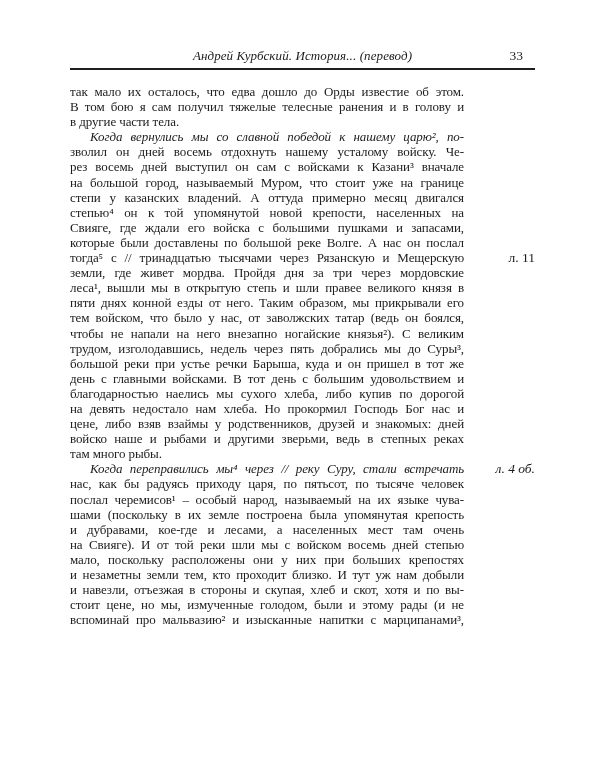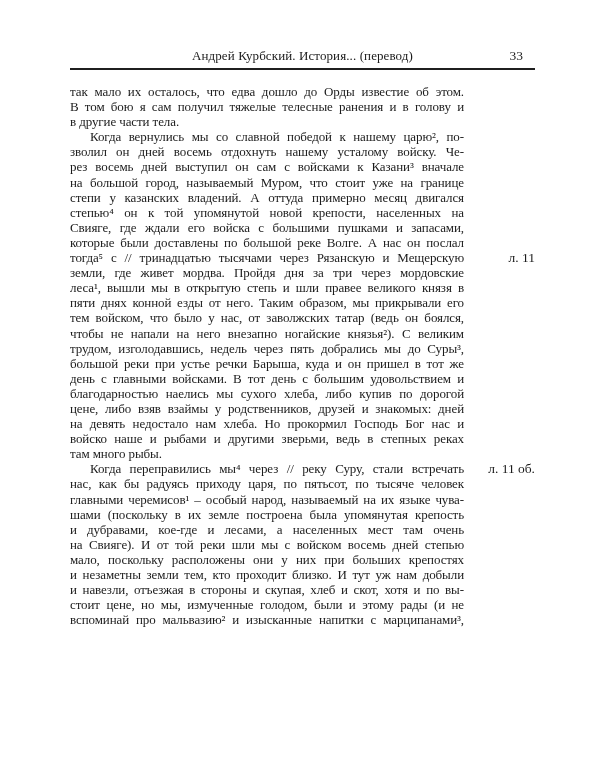--- a/index.html
+++ b/index.html
@@ -16,20 +16,21 @@
     position: absolute;
     left: 70px;
     top: 46px;
     width: 465px;
     height: 22px;
     border-bottom: 2px solid #1f1f1f;
   }
   .header-title {
     display: block;
     text-align: center;
+    font-style: italic;
     font-size: 13px;
     line-height: 20px;
     letter-spacing: 0.1px;
   }
   .header-pagenum {
     position: absolute;
     right: 12px;
     top: 0;
     font-size: 13.5px;
     line-height: 20px;
@@ -48,21 +49,21 @@
     height: 15.1px;
     line-height: 15.1px;
     text-align: justify;
     text-align-last: justify;
     white-space: normal;
   }
   .line.left {
     text-align: center;
     text-align-last: left;
   }
-  .line.indent { text-indent: 20px; }
+  .line.indent { text-indent: 20px; font-style: italic; }
   .folio {
     position: absolute;
     right: -71px;
     top: 0;
     white-space: nowrap;
     font-size: 13.5px;
     letter-spacing: 0;
     text-align: center;
   }
 </style>
@@ -92,29 +93,29 @@
         <div class="line">тогда⁵ с // тринадцатью тысячами через Рязанскую и Мещерскую<span class="folio">л. 11</span></div>
         <div class="line">земли, где живет мордва. Пройдя дня за три через мордовские</div>
         <div class="line">леса¹, вышли мы в открытую степь и шли правее великого князя в</div>
         <div class="line">пяти днях конной езды от него. Таким образом, мы прикрывали его</div>
         <div class="line">тем войском, что было у нас, от заволжских татар (ведь он боялся,</div>
         <div class="line">чтобы не напали на него внезапно ногайские князья²). С великим</div>
         <div class="line">трудом, изголодавшись, недель через пять добрались мы до Суры³,</div>
         <div class="line">большой реки при устье речки Барыша, куда и он пришел в тот же</div>
         <div class="line">день с главными войсками. В тот день с большим удовольствием и</div>
         <div class="line">благодарностью наелись мы сухого хлеба, либо купив по дорогой</div>
+        <div class="line">на девять недостало нам хлеба. Но прокормил Господь Бог нас и</div>
         <div class="line">цене, либо взяв взаймы у родственников, друзей и знакомых: дней</div>
-        <div class="line">на девять недостало нам хлеба. Но прокормил Господь Бог нас и</div>
         <div class="line">войско наше и рыбами и другими зверьми, ведь в степных реках</div>
         <div class="line left">там много рыбы.</div>
       </div>
       <div>
-        <div class="line indent">Когда переправились мы⁴ через // реку Суру, стали встречать<span class="folio">л. 11 об.</span></div>
+        <div class="line indent">Когда переправились мы⁴ через // реку Суру, стали встречать<span class="folio">л. 4 об.</span></div>
         <div class="line">нас, как бы радуясь приходу царя, по пятьсот, по тысяче человек</div>
-        <div class="line">главными черемисов¹ – особый народ, называемый на их языке чува-</div>
+        <div class="line">послал черемисов¹ – особый народ, называемый на их языке чува-</div>
         <div class="line">шами (поскольку в их земле построена была упомянутая крепость</div>
         <div class="line">и дубравами, кое-где и лесами, а населенных мест там очень</div>
         <div class="line">на Свияге). И от той реки шли мы с войском восемь дней степью</div>
         <div class="line">мало, поскольку расположены они у них при больших крепостях</div>
         <div class="line">и незаметны земли тем, кто проходит близко. И тут уж нам добыли</div>
         <div class="line">и навезли, отъезжая в стороны и скупая, хлеб и скот, хотя и по вы-</div>
         <div class="line">стоит цене, но мы, измученные голодом, были и этому рады (и не</div>
         <div class="line">вспоминай про мальвазию² и изысканные напитки с марципанами³,</div>
       </div>
     </div>

